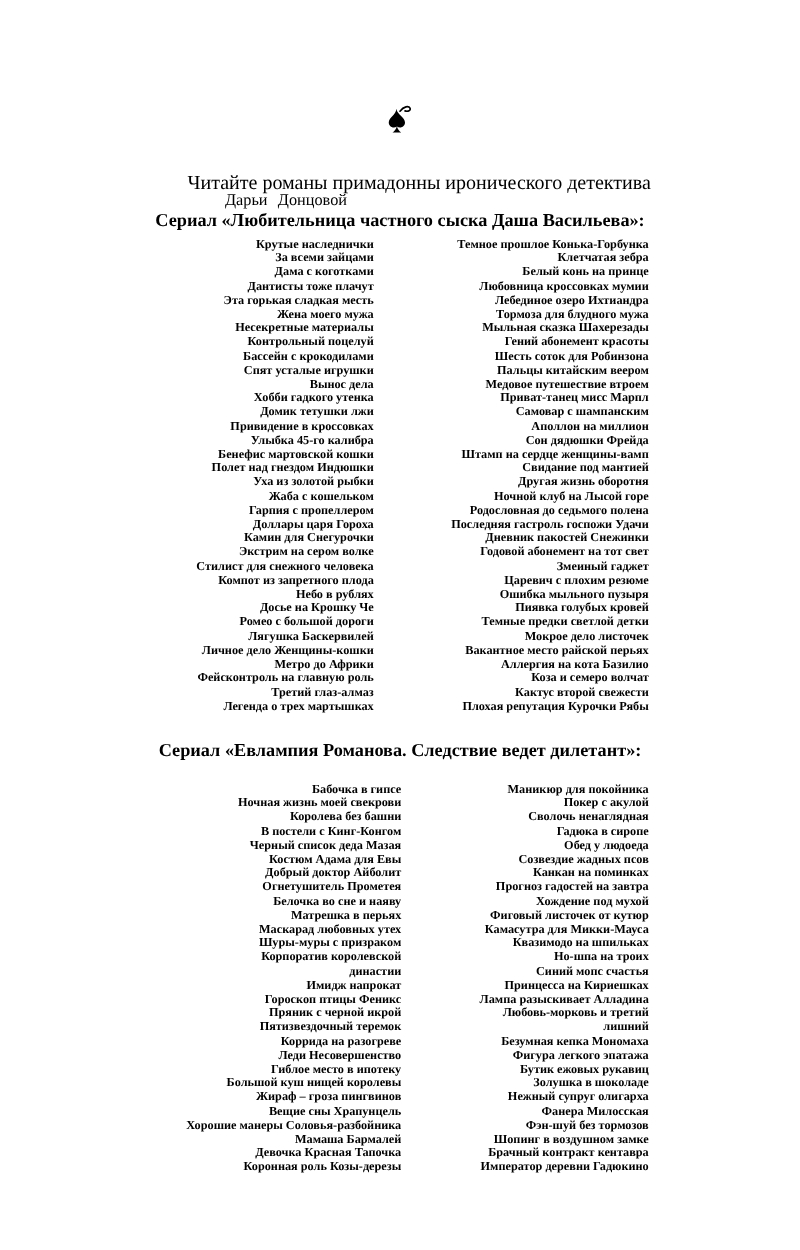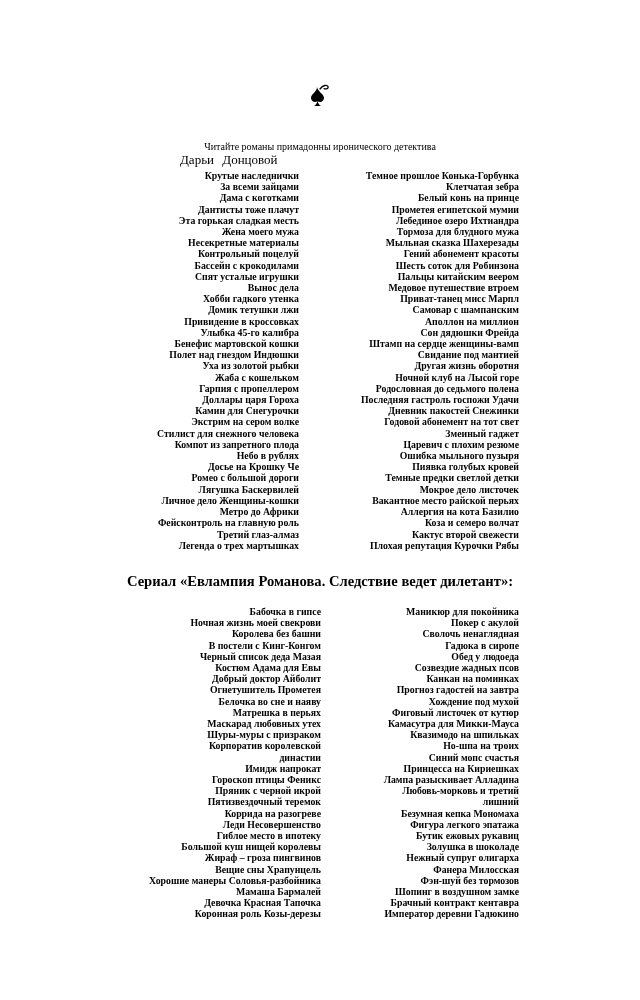--- a/index.html
+++ b/index.html
@@ -24,21 +24,21 @@
     width: 340px;
     margin: 0 auto;
   }
   .logo {
     text-align: center;
     height: 24px;
     margin-bottom: 3px;
   }
   .hline1 {
     text-align: center;
-    font-size: 10px;
+    font-size: 16px;
     line-height: 13px;
     white-space: nowrap;
     margin-top: 32px;
   }
   .hline2 {
     margin-left: 30px;
     font-size: 13px;
     line-height: 13px;
     word-spacing: 5px;
   }
@@ -92,20 +92,21 @@
     <div class="logo">
       <svg width="26" height="24" viewBox="0 0 26 24" aria-hidden="true">
         <path d="M10 3 C10 8 4 10 4 14 c0 2.2 1.8 4 4 4 c0.9 0 1.7 -0.3 2.4 -0.8 C9.8 19.5 8.6 21 7 22 h7 c-1.6 -1 -2.8 -2.5 -3.4 -4.8 c0.7 0.5 1.5 0.8 2.4 0.8 c2.2 0 4 -1.8 4 -4 C17 10 11 8 10 3 Z" fill="#000"></path>
         <path d="M13 5 c3 -4 7 -4.5 8 -2.5 c0.8 1.8 -1.5 3 -4 2.2" fill="none" stroke="#000" stroke-width="1.3" stroke-linecap="round"></path>
       </svg>
     </div>
     <div class="hline1">Читайте романы примадонны иронического детектива</div>
     <div class="hline2">Дарьи Донцовой</div>
   </div>
 
+  <h1 class="series-heading">Сериал «Любительница частного сыска Даша Васильева»:</h1>
   <div class="cols">
     <div class="col col-left">
         <div class="title-line">Крутые наследнички</div>
         <div class="title-line">За всеми зайцами</div>
         <div class="title-line">Дама с коготками</div>
         <div class="title-line">Дантисты тоже плачут</div>
         <div class="title-line">Эта горькая сладкая месть</div>
         <div class="title-line">Жена моего мужа</div>
         <div class="title-line">Несекретные материалы</div>
         <div class="title-line">Контрольный поцелуй</div>
@@ -133,21 +134,21 @@
         <div class="title-line">Личное дело Женщины-кошки</div>
         <div class="title-line">Метро до Африки</div>
         <div class="title-line">Фейсконтроль на главную роль</div>
         <div class="title-line">Третий глаз-алмаз</div>
         <div class="title-line">Легенда о трех мартышках</div>
       </div>
     <div class="col col-right">
         <div class="title-line">Темное прошлое Конька-Горбунка</div>
         <div class="title-line">Клетчатая зебра</div>
         <div class="title-line">Белый конь на принце</div>
-        <div class="title-line">Прометея египетской мумии</div>
+        <div class="title-line">Любовница кроссовках мумии</div>
         <div class="title-line">Лебединое озеро Ихтиандра</div>
         <div class="title-line">Тормоза для блудного мужа</div>
         <div class="title-line">Мыльная сказка Шахерезады</div>
         <div class="title-line">Гений абонемент красоты</div>
         <div class="title-line">Шесть соток для Робинзона</div>
         <div class="title-line">Пальцы китайским веером</div>
         <div class="title-line">Медовое путешествие втроем</div>
         <div class="title-line">Приват-танец мисс Марпл</div>
         <div class="title-line">Самовар с шампанским</div>
         <div class="title-line">Аполлон на миллион</div>

